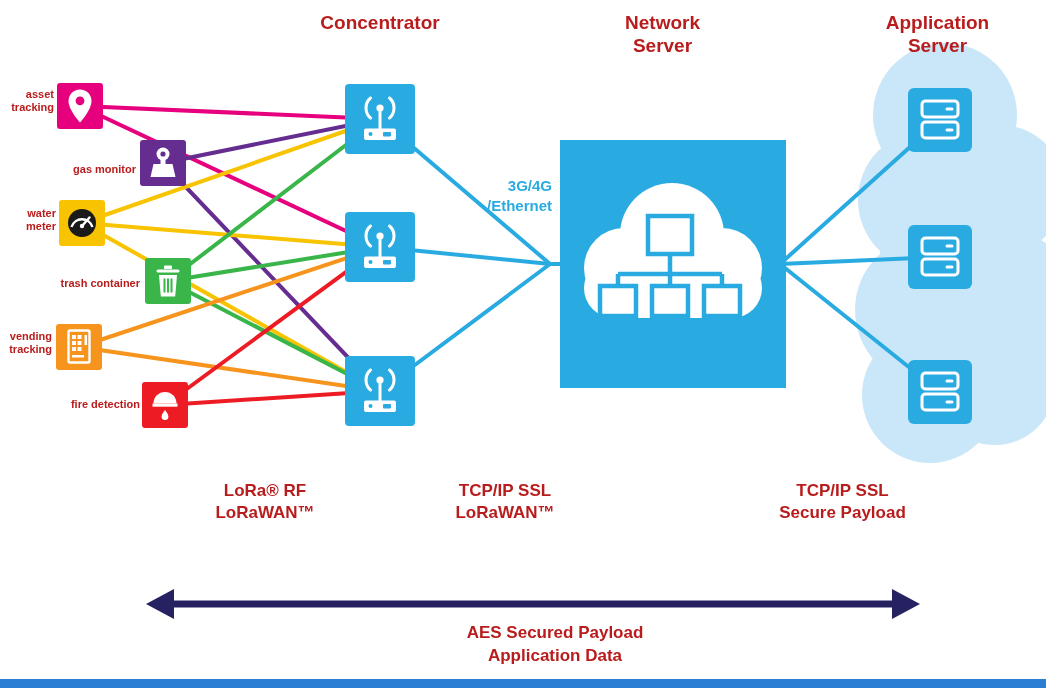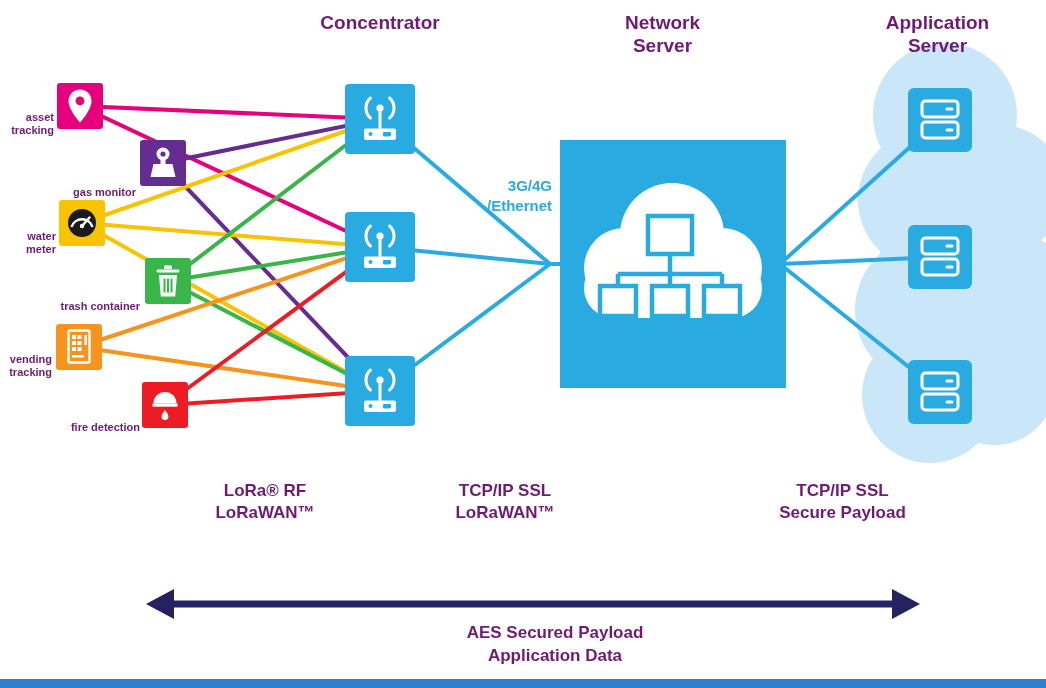--- a/index.html
+++ b/index.html
@@ -1,23 +1,23 @@
 <!DOCTYPE html>
 <html><head>
 <meta charset="utf-8">
 <style>
   * { margin: 0; padding: 0; box-sizing: border-box; }
   body { font-family: "Liberation Sans", sans-serif; background: #fff; }
   .canvas { position: relative; width: 1046px; height: 688px; background: #fff; overflow: hidden; }
   .overlay { position: absolute; left: 0; top: 0; z-index: 0; }
   .node { position: absolute; z-index: 2; }
-  .lbl { position: absolute; z-index: 3; color: #701a75; font-weight: bold; }
+  .lbl { position: absolute; z-index: 3; color: #b91c1c; font-weight: bold; }
   .hdr { font-size: 19px; text-align: center; line-height: 1.2; }
   .proto { font-size: 17px; text-align: center; line-height: 1.3; }
-  .devlbl { font-size: 11px; line-height: 1.18; text-align: right; margin-top: 23px; }
+  .devlbl { font-size: 11px; line-height: 1.18; text-align: right; }
   .linklbl { color: #29abe2; font-size: 15px; text-align: right; line-height: 1.3; }
   .cap { font-size: 17px; text-align: center; line-height: 1.35; }
   .l2 { display: block; }
 </style>
 </head>
 <body>
 
 <div class="canvas">
 
   <svg class="overlay" width="1046" height="688" viewBox="0 0 1046 688">

